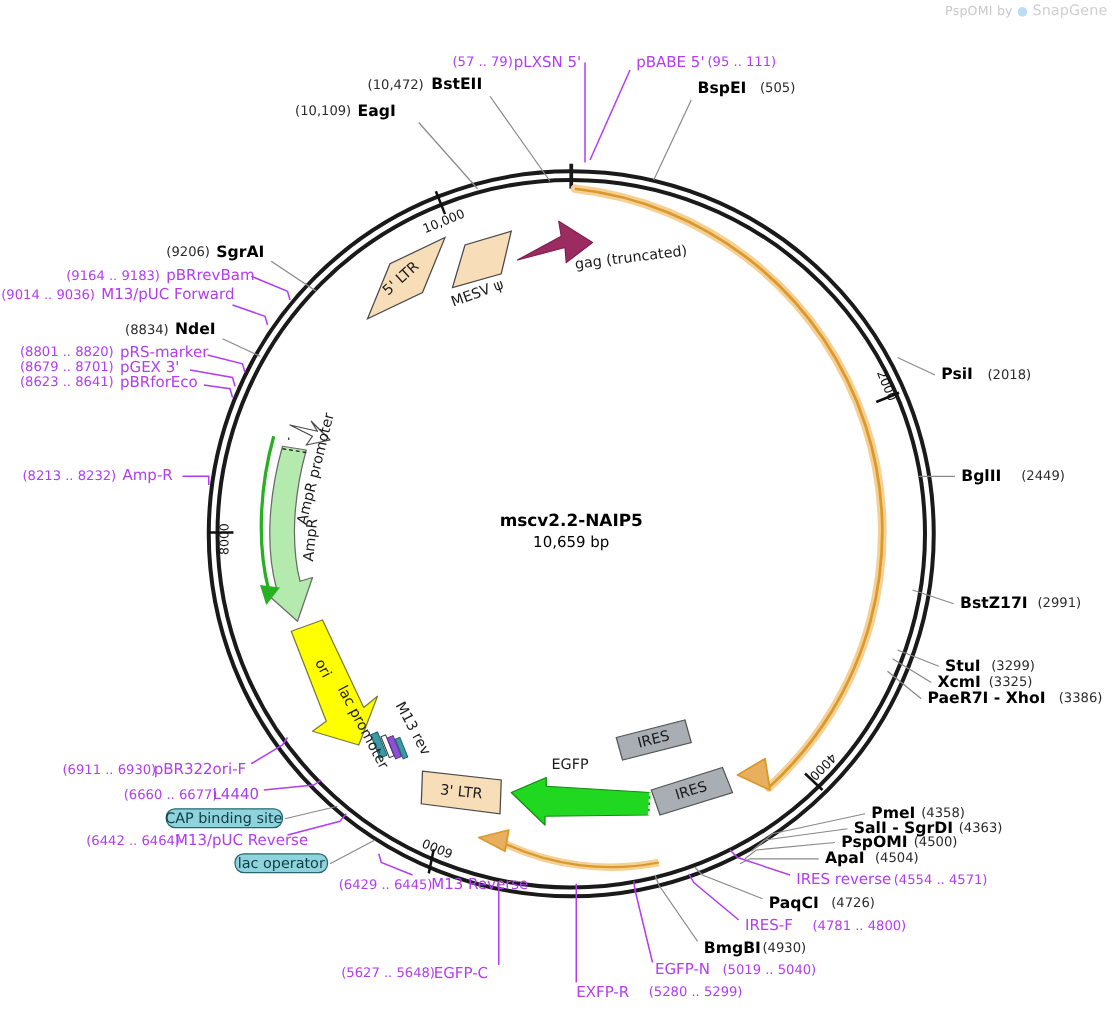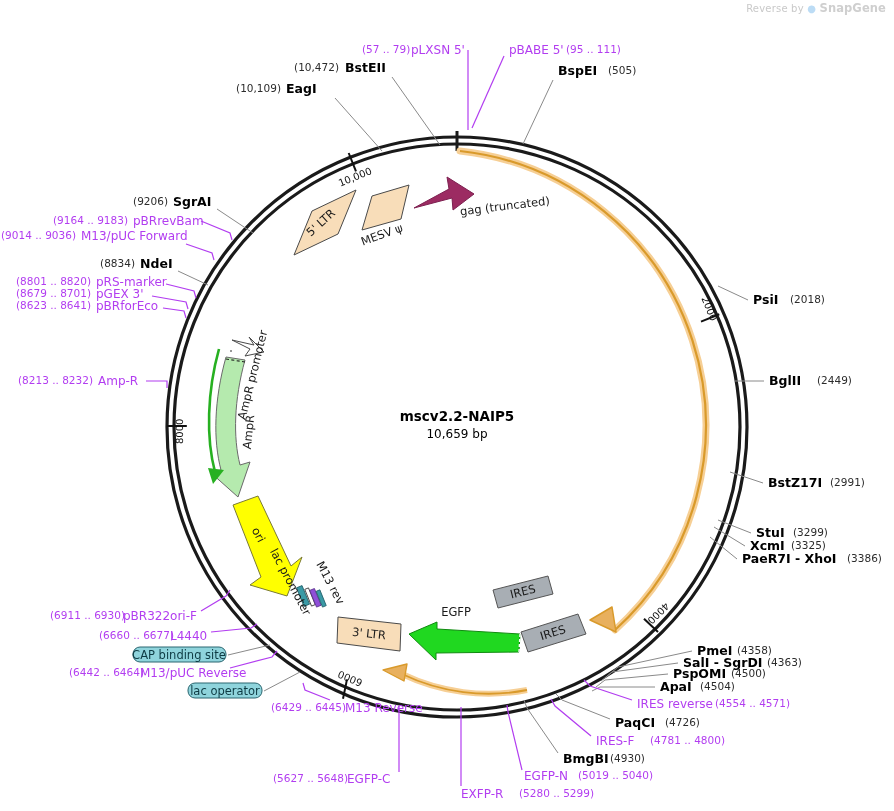--- a/index.html
+++ b/index.html
@@ -1,40 +1,40 @@
 <!DOCTYPE html>
 <html><head>
 <meta charset="utf-8">
 <style>
   html,body{margin:0;padding:0;background:#ffffff;}
   body{width:894px;height:811px;position:relative;overflow:hidden;
        font-family:"DejaVu Sans","Liberation Sans",sans-serif;}
   #map{position:absolute;left:0;top:0;width:894px;height:811px;}
   .wm{position:absolute;right:8px;top:1px;font-size:10px;color:#c9c9c9;
       letter-spacing:.2px;font-family:"DejaVu Sans","Liberation Sans",sans-serif;}
-  .wm .sg{color:#cfcfcf;font-weight:700;font-size:11.5px;letter-spacing:.1px;margin-top:47px;}
+  .wm .sg{color:#cfcfcf;font-weight:400;font-size:11.5px;letter-spacing:.1px;margin-top:47px;}
   .wm .dp{color:#bcdcf5;font-weight:700;}
   text{dominant-baseline:middle;}
   .enz{font-weight:700;fill:#000;font-size:12.5px;}
   .pos{fill:#2b2b2b;font-size:10.5px;}
   .prm{fill:#b23df0;font-size:12px;}
   .prmpos{fill:#b23df0;font-size:10.5px;}
   .feat{fill:#1a1a1a;font-size:11.5px;}
   .tick{fill:#111;font-size:10px;}
   .ttl{fill:#000;font-weight:700;font-size:13.5px;}
   .sub{fill:#000;font-size:12px;}
   .lead{stroke:#8a8a8a;stroke-width:1;fill:none;}
   .leadp{stroke:#b23df0;stroke-width:1.2;fill:none;}
   .boxlbl{font-size:11.5px;fill:#0e3b44;}
 </style>
 </head>
 <body>
 
 <div class="wm">
-  <span>Reverse by</span>
+  <span>PspOMI by</span>
   <span class="dp">●</span>
   <span class="sg">SnapGene</span>
 </div>
 
 <svg id="map" viewBox="0 0 894 811">
 
   <g>
     <circle cx="457" cy="427" r="290" fill="none" stroke="#1a1a1a" stroke-width="3.2"></circle>
     <circle cx="457" cy="427" r="283" fill="none" stroke="#1a1a1a" stroke-width="3.2"></circle>
   </g>

